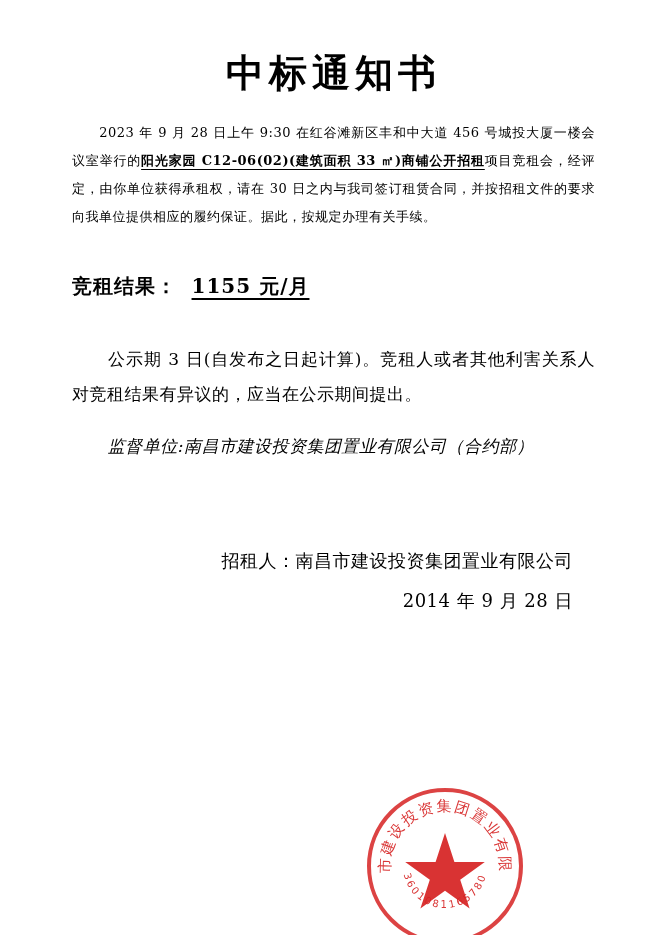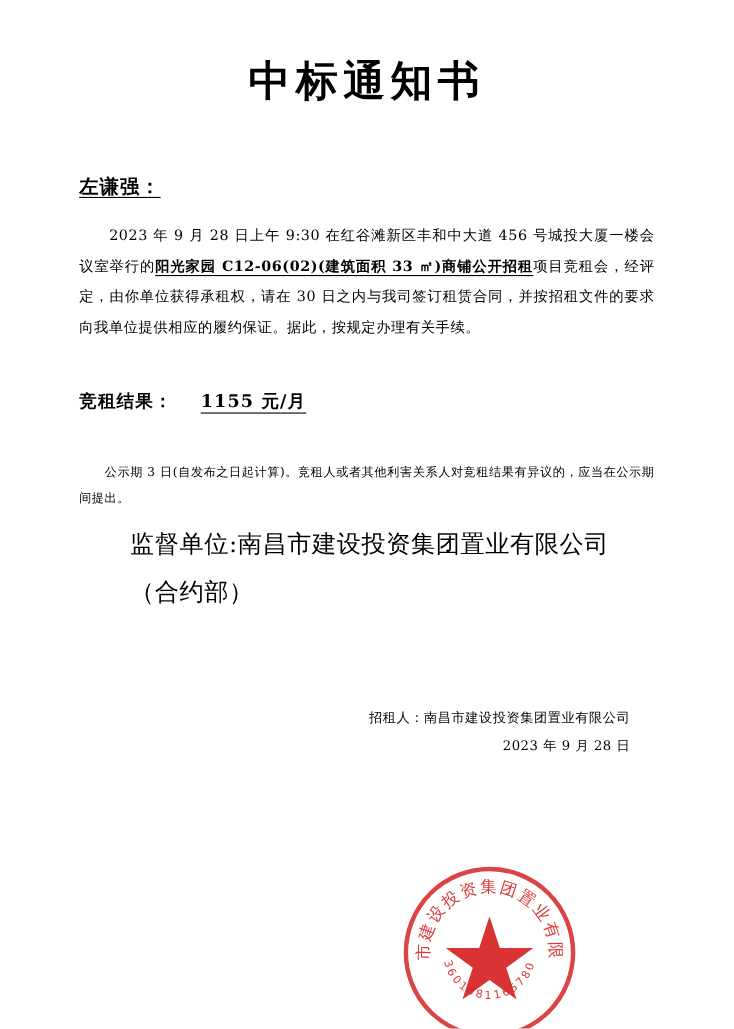--- a/index.html
+++ b/index.html
@@ -52,52 +52,53 @@
     display: inline-block;
     width: 2.1em;
   }
   .u {
     text-decoration: underline;
     text-underline-offset: 4px;
     font-weight: 700;
   }
   .result-row {
     margin-top: 42px;
-    font-size: 16px;
+    font-size: 20px;
     font-weight: 700;
     letter-spacing: 1px;
   }
   .result-value {
     display: inline-block;
     min-width: 135px;
     text-align: center;
     text-decoration: underline;
     text-underline-offset: 5px;
     font-weight: 700;
     margin-left: 6px;
   }
   .notice-block {
     margin-top: 42px;
-    font-size: 11px;
+    font-size: 17px;
     line-height: 2.1;
     text-align: justify;
     text-justify: inter-ideograph;
     letter-spacing: 0.5px;
   }
   .contact-block {
     margin-top: 6px;
-    font-size: 22px;
+    font-size: 17px;
     line-height: 1.95;
     padding-left: 2.1em;
     letter-spacing: 0.5px;
+    font-style: italic;
   }
   .signature {
     margin-top: 78px;
     text-align: right;
-    font-size: 12px;
+    font-size: 18px;
     line-height: 2.2;
     letter-spacing: 0.5px;
     padding-right: 22px;
     position: relative;
     z-index: 1;
   }
   
   .seal {
     position: absolute;
     left: 364px;
@@ -109,43 +110,40 @@
   }
   .seal svg { display: block; }
 </style>
 </head>
 <body>
 
 <div class="page">
 
   <h1 class="doc-title">中标通知书</h1>
 
-  <div>
-    <span class="salutation">左谦强：</span>
-  </div>
 
   <p class="body-block">
     <span class="indent"></span><span>2023 年 9 月 28 日上午 9:30 在红谷滩新区丰和中大道 456 号城投大厦一楼会议室举行的</span><span class="u">阳光家园 C12-06(02)(建筑面积 33 ㎡)商铺公开招租</span><span>项目竞租会，经评定，由你单位获得承租权，请在 30 日之内与我司签订租赁合同，并按招租文件的要求向我单位提供相应的履约保证。据此，按规定办理有关手续。</span>
   </p>
 
   <div class="result-row">
     <span>竞租结果：</span><span class="result-value">1155 元/月</span>
   </div>
 
   <p class="notice-block">
     <span class="indent"></span><span>公示期 3 日(自发布之日起计算)。竞租人或者其他利害关系人对竞租结果有异议的，应当在公示期间提出。</span>
   </p>
 
   <div class="contact-block">
     <div>监督单位:南昌市建设投资集团置业有限公司（合约部）</div>
   </div>
 
   <div class="signature">
     <div>招租人：南昌市建设投资集团置业有限公司</div>
-    <div>2023 年 9 月 28 日</div>
+    <div>2014 年 9 月 28 日</div>
   </div>
 
   <div class="seal">
     <svg width="162" height="162" viewBox="0 0 162 162" xmlns="http://www.w3.org/2000/svg">
       <defs>
         <path id="sealTopArc" d="M 26,81 A 55,55 0 0 1 136,81" fill="none"></path>
         <path id="sealBotArc" d="M 39,81 A 42,42 0 0 0 123,81" fill="none"></path>
       </defs>
       <circle cx="81" cy="81" r="76" fill="none" stroke="#d62222" stroke-width="4" opacity="0.85"></circle>
       <text font-size="15" fill="#d62222" font-family="DejaVu Serif, serif" letter-spacing="2" opacity="0.9">

